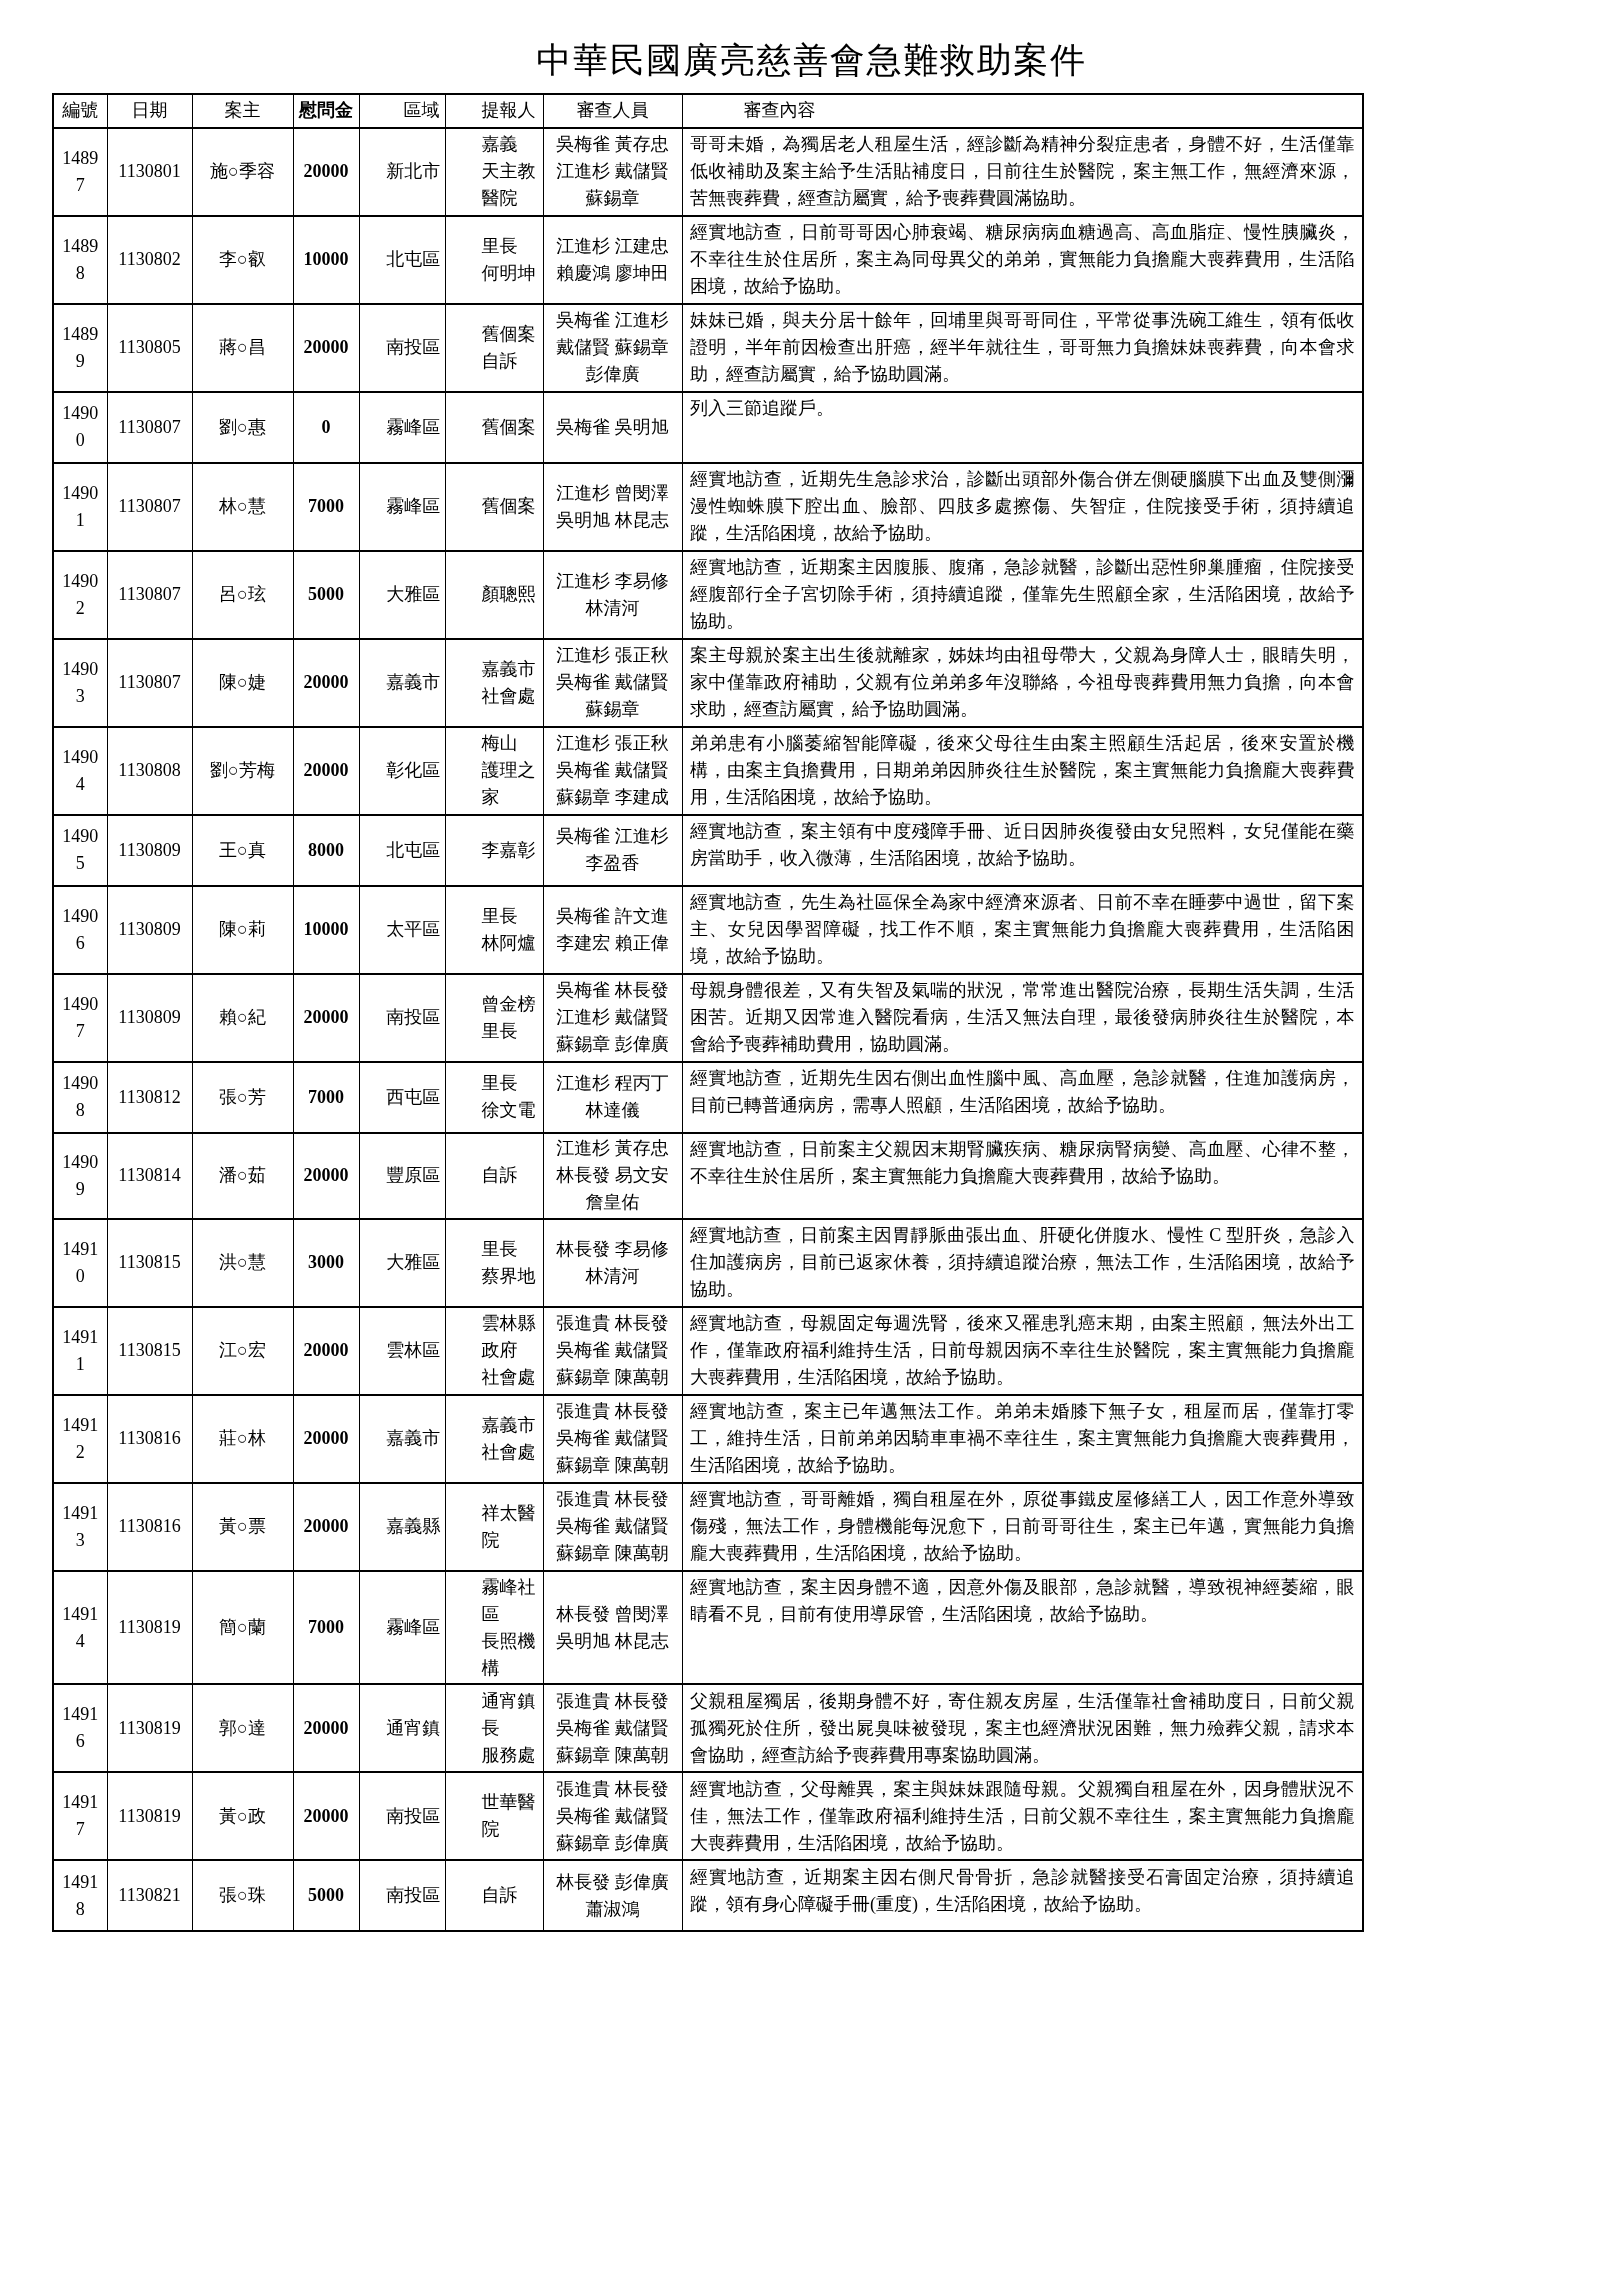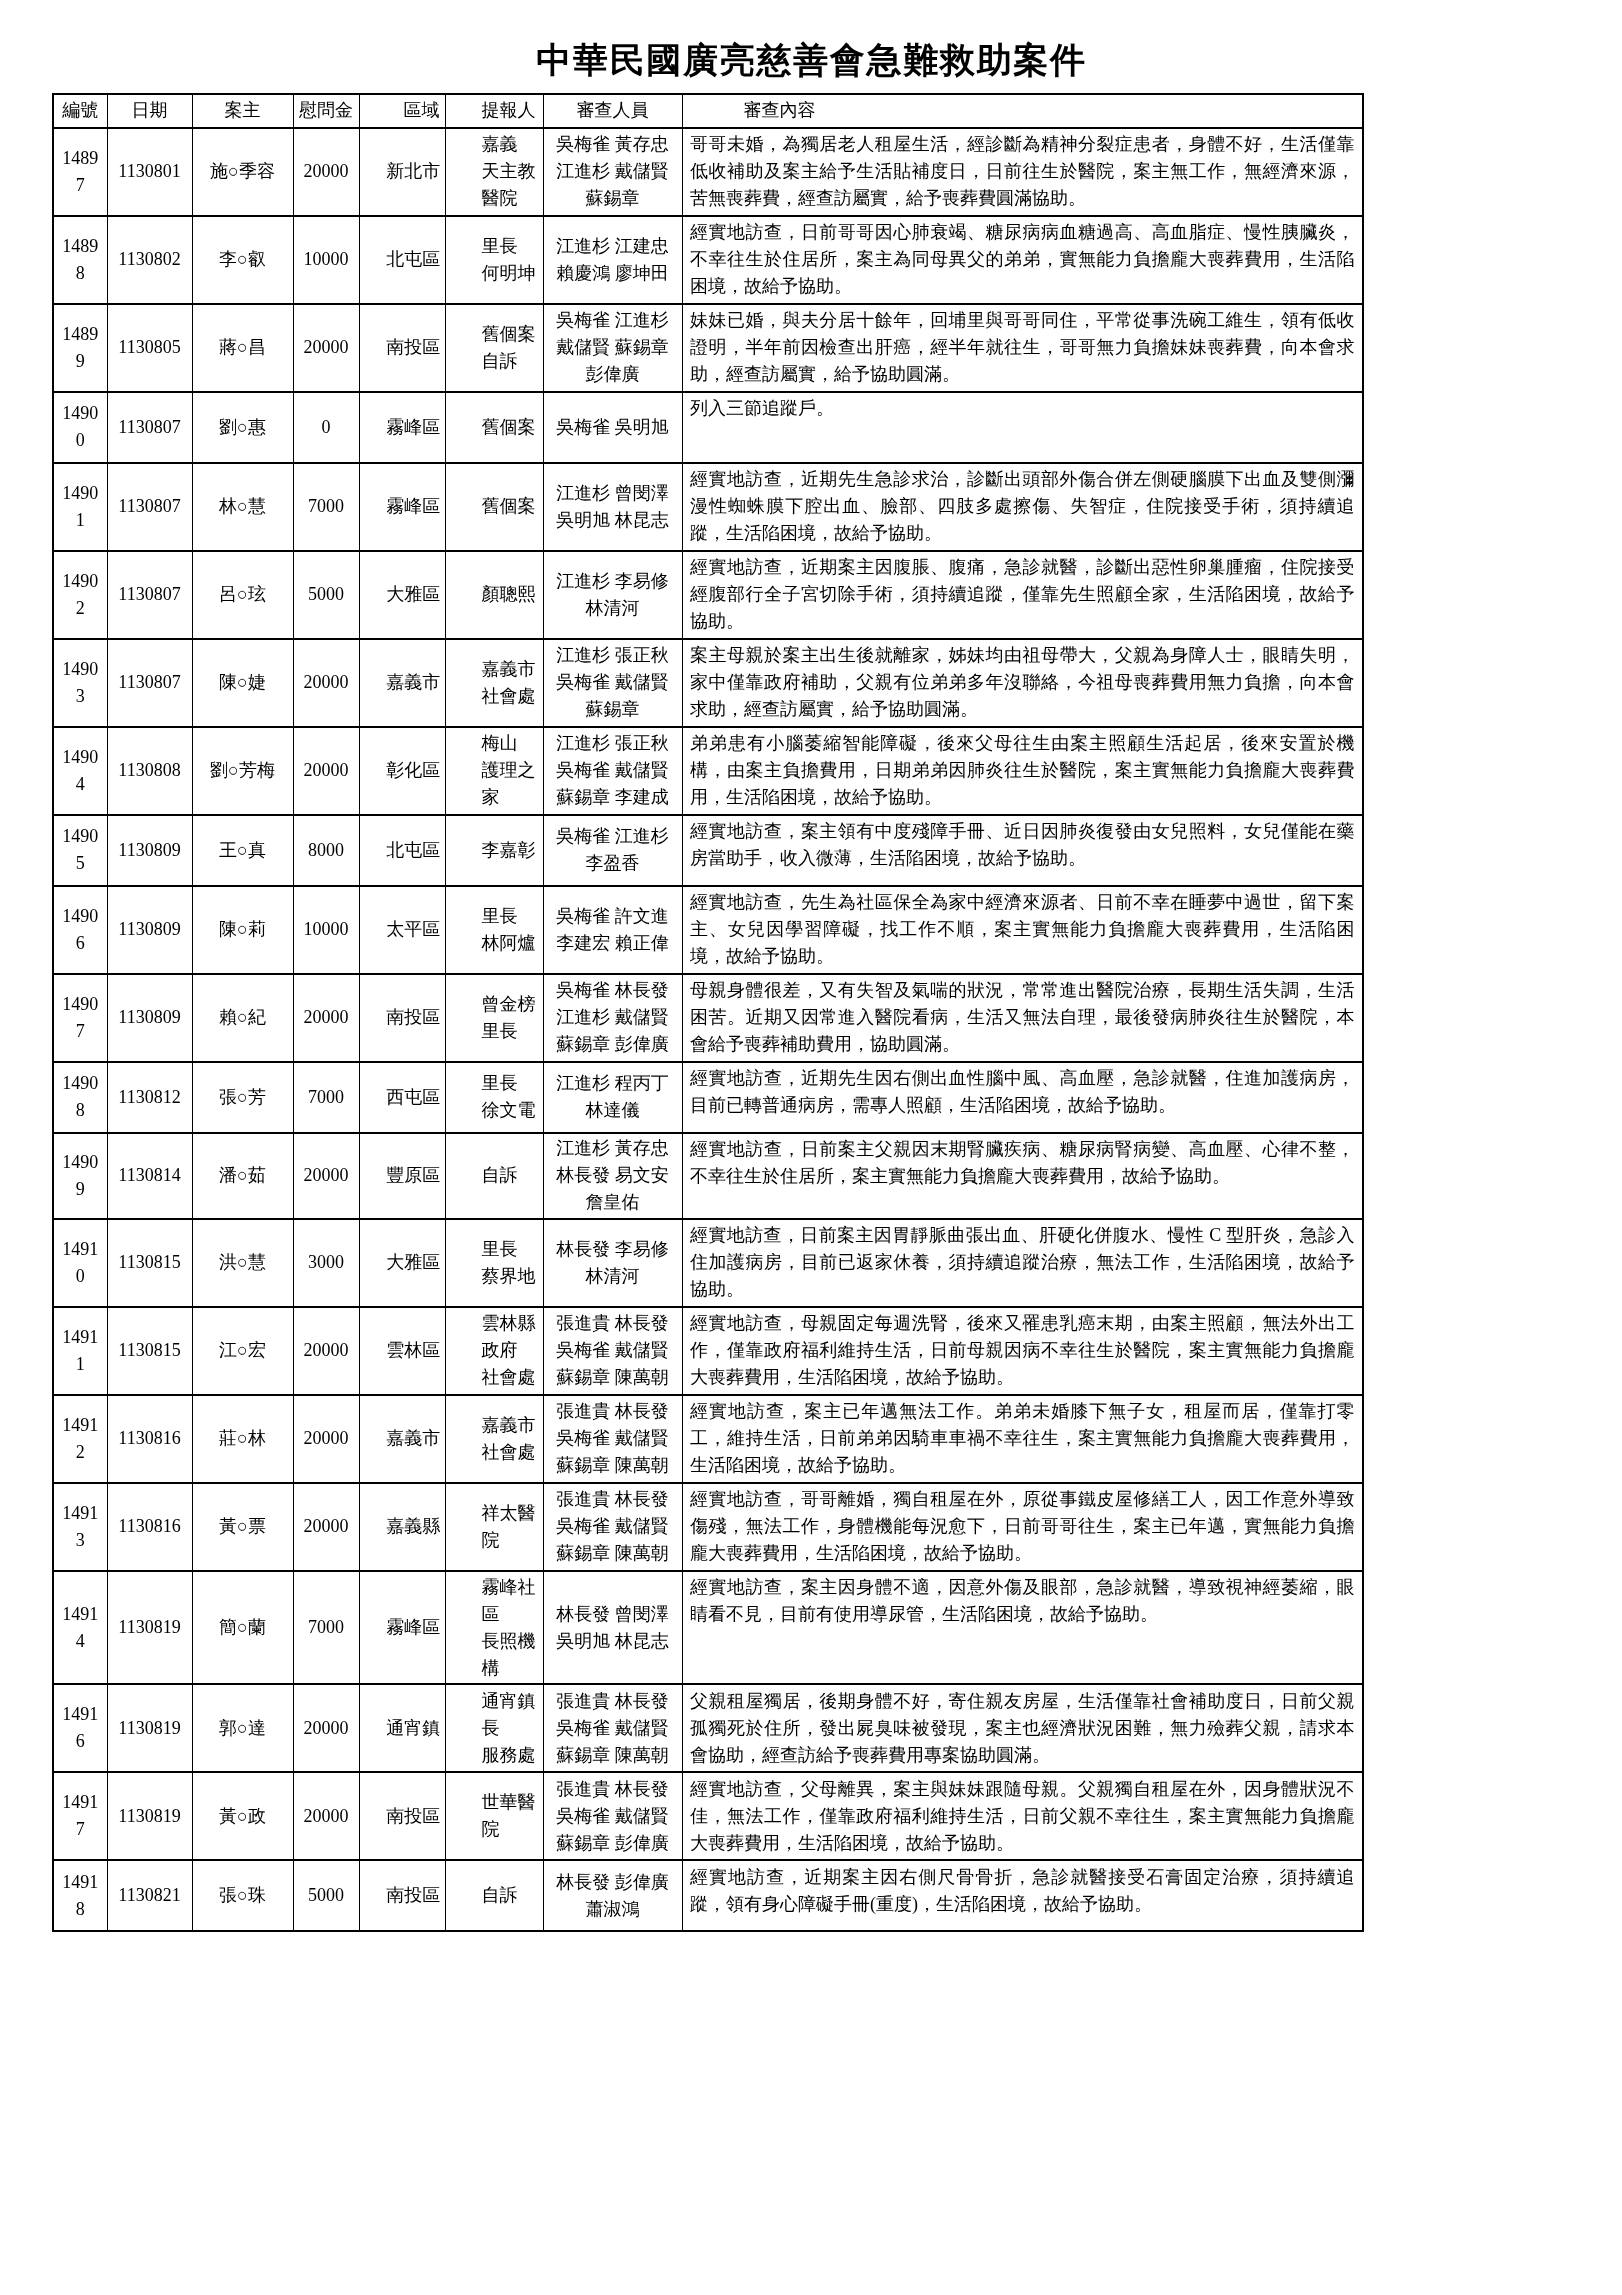--- a/index.html
+++ b/index.html
@@ -10,21 +10,21 @@
     font-family: "Liberation Serif", "DejaVu Serif", serif;
   }
   body {
     width: 1623px;
     min-height: 2295px;
     position: relative;
   }
   .page-title {
     text-align: center;
     font-size: 35px;
-    font-weight: 700;
+    font-weight: 400;
     letter-spacing: 1.7px;
     padding-top: 37px;
     margin: 0 0 8.5px 0;
   }
   table.cases {
     border-collapse: collapse;
     table-layout: fixed;
     margin-left: 52px;
     width: 1312px;
     border: 2.5px solid #000;
@@ -44,21 +44,21 @@
     height: 25px;
     border-bottom: 2.5px solid #000;
     padding: 0.8px 5px;
   }
   tbody tr { border-top: 2.5px solid #000; }
   tbody td { height: 71px; }
 
   .col-id       { width: 54px;  text-align: center; }
   .col-date     { width: 85px; text-align: center; }
   .col-name     { width: 101px; text-align: center; }
-  .col-amount   { width: 66px;  text-align: center; }
+  .col-amount   { width: 66px;  text-align: center; font-weight: bold; }
   .col-region   { width: 86px; text-align: right; margin-left: 36px; }
   .col-reporter { width: 98px; text-align: left; white-space: pre-line; padding-left: 36px; }
   .col-reviewers{ width: 139px; text-align: center; white-space: pre-line; padding: 1.7px 1.7px; }
   .col-content  { text-align: justify; vertical-align: top; padding: 2.5px 7.6px; }
   thead th.col-content { text-align: left; padding-left: 61px; }
 </style>
 </head>
 <body>
 
 <h1 class="page-title">中華民國廣亮慈善會急難救助案件</h1>

